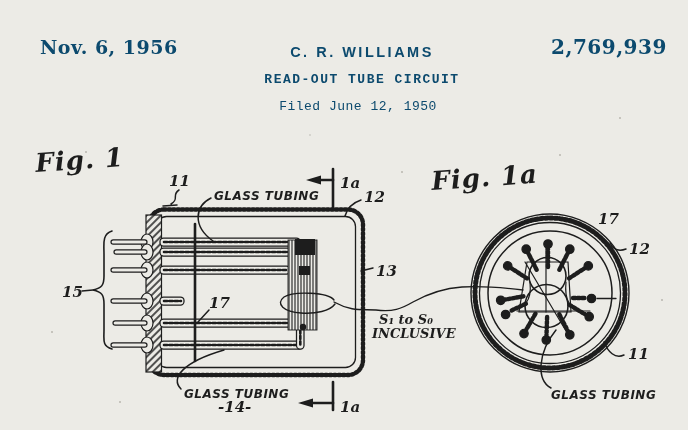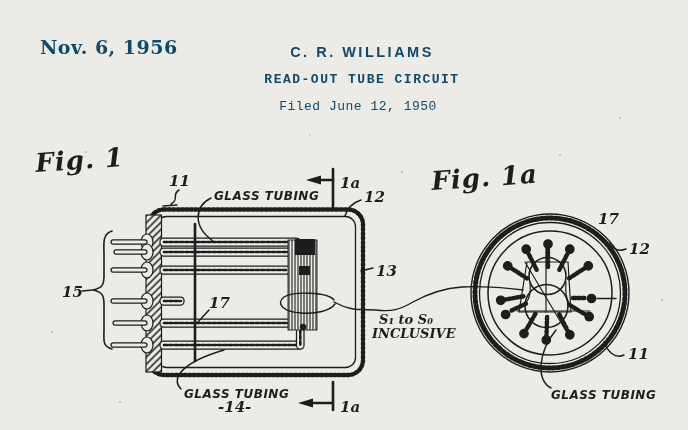--- a/index.html
+++ b/index.html
@@ -37,20 +37,21 @@
   .t-hand{font:italic 700 12px "DejaVu Sans",sans-serif;fill:#1d1d1d;letter-spacing:.5px;}
   .t-s{font:italic 700 13px "DejaVu Serif",serif;fill:#1d1d1d;}
 </style>
 </head>
 <body>
 
 <div class="page">
 
   <div class="hdr-date">Nov. 6, 1956</div>
   <div class="hdr-inventor">C. R. WILLIAMS</div>
+  <div class="hdr-num">2,769,939</div>
   <div class="hdr-title">READ-OUT TUBE CIRCUIT</div>
   <div class="hdr-filed">Filed June 12, 1950</div>
 
   <svg class="art" width="700" height="430" viewBox="0 0 700 430" fill="none" stroke-linecap="round">
     <defs>
       <pattern id="hatch" width="5" height="5" patternUnits="userSpaceOnUse" patternTransform="rotate(45)">
         <rect width="5" height="5" fill="#ecebe6"></rect>
         <line x1="1" y1="0" x2="1" y2="5" stroke="#1d1d1d" stroke-width="1.5"></line>
       </pattern>
       <pattern id="vlines" width="3" height="3" patternUnits="userSpaceOnUse">

